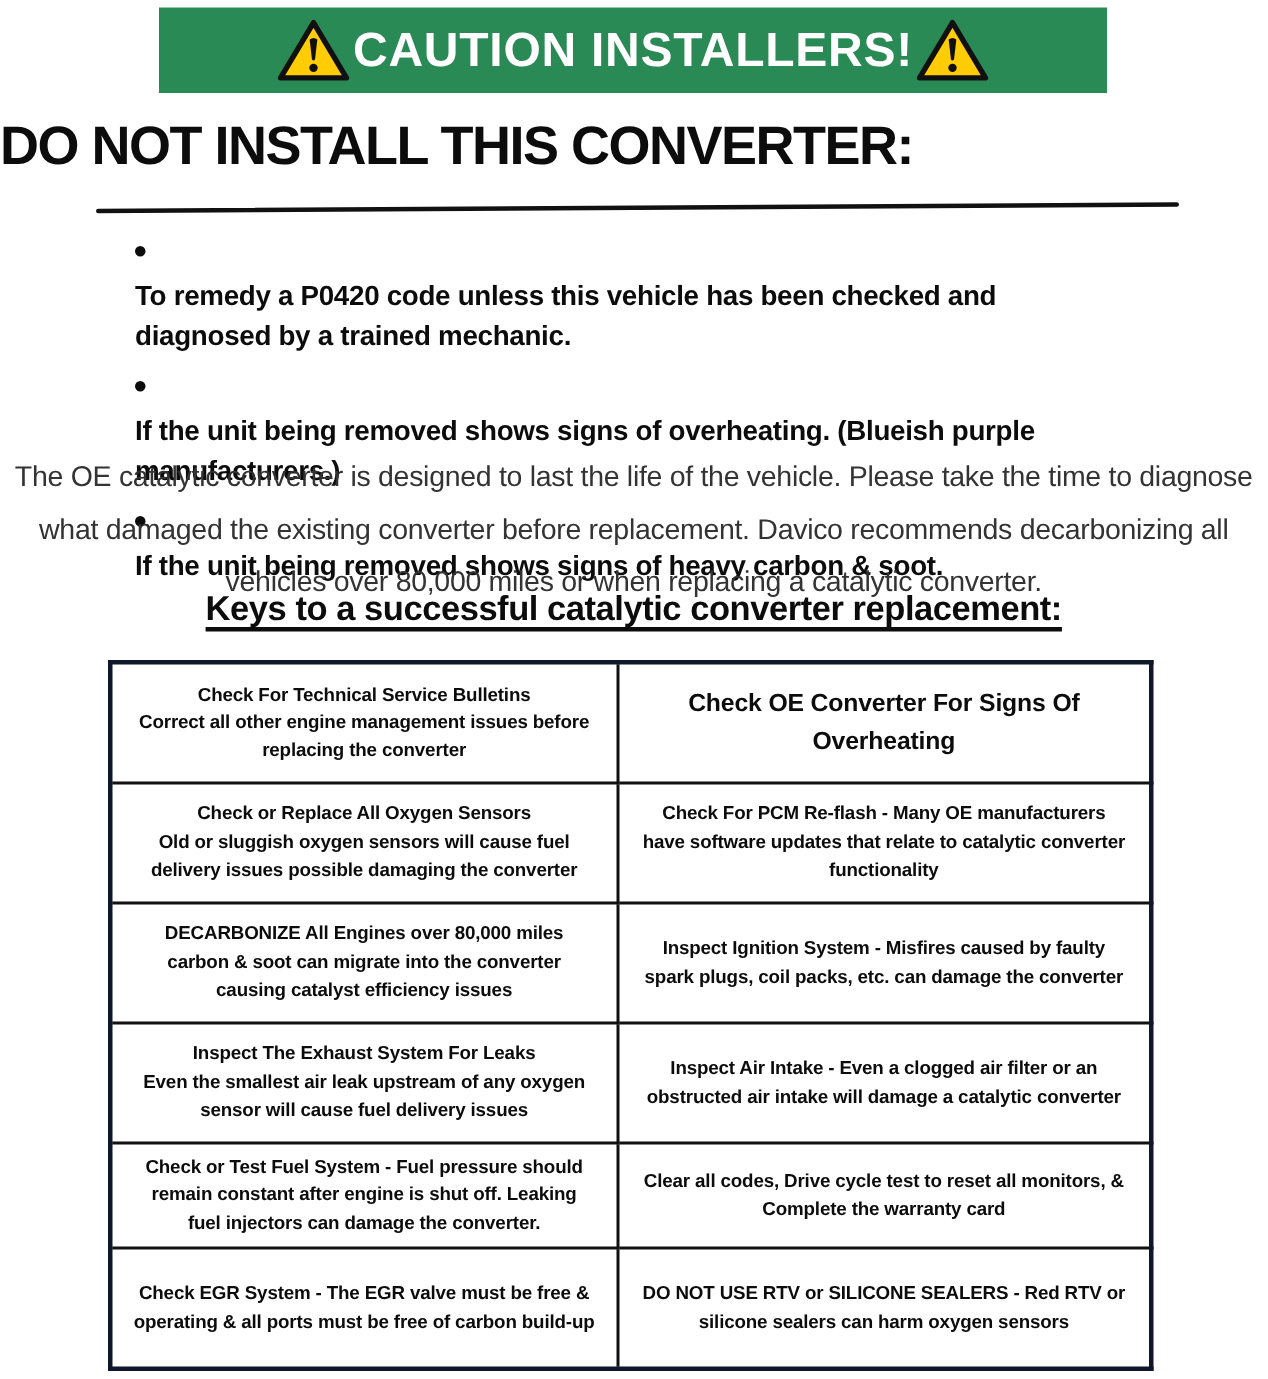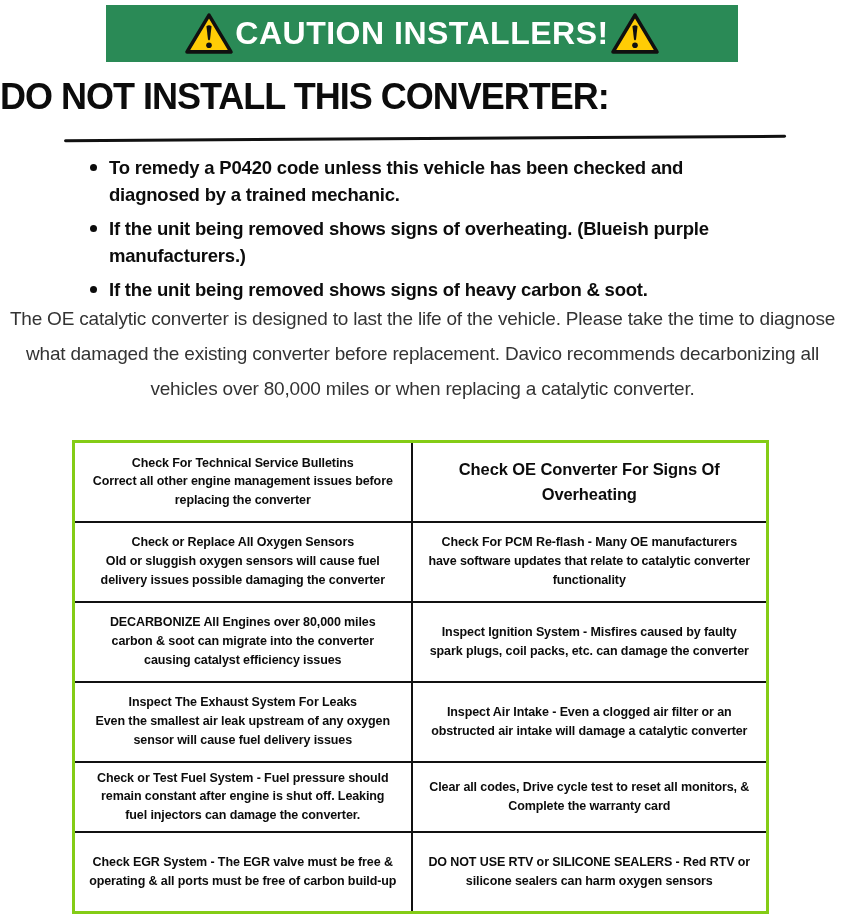--- a/index.html
+++ b/index.html
@@ -41,21 +41,21 @@
     background: #111; transform: rotate(-0.35deg); border-radius: 2px;
   }
 
   
   .bullets {
     position: absolute; top: 154px; left: 90px; width: 650px;
     list-style: none;
   }
   .bullets li {
     display: flex; gap: 12px; margin-bottom: 7px;
-    font-weight: bold; font-size: 18.5px; line-height: 27px; letter-spacing: -0.2px;
+    font-weight: bold; font-size: 18.5px; line-height: 27px; letter-spacing: -0.2px; flex-direction: column;
   }
   .dot { flex: 0 0 auto; width: 7px; height: 7px; border-radius: 50%; background: #0c0c0c; margin-top: 10px; }
 
   
   .intro {
     position: absolute; top: 301px; left: 8px; width: 829px;
     text-align: center; font-size: 19px; line-height: 35px;
     color: var(--paragraph-gray, #333); font-weight: normal; letter-spacing: -0.2px;
   }
 
@@ -73,21 +73,21 @@
     border-collapse: collapse; table-layout: fixed;
   }
   .tips-table td {
     border: 2.5px solid #111;
     vertical-align: middle; text-align: center;
     font-weight: bold; font-size: 12.5px; line-height: 1.5; letter-spacing: -0.1px;
     padding: 6px 14px;
     white-space: pre-line;
     color: var(--ink-black, #0c0c0c);
   }
-  .tips-table { border: 3px solid #84cc16; }
+  .tips-table { border: 3px solid #0f172a; }
   .tips-table col.left-col  { width: 338px; }
   .tips-table col.right-col { width: 356px; }
   .tips-table tr { height: 80px; }
   .tips-table tr:nth-child(5) { height: 66px; }
   .tips-table tr:nth-child(6) { height: 81px; }
   .cell-lg { font-size: 16.5px !important; letter-spacing: -0.2px; }
 </style>
 </head>
 <body>
 
@@ -125,20 +125,21 @@
       <span>If the unit being removed shows signs of overheating. (Blueish purple manufacturers.)</span>
     </li>
     <li>
       <span class="dot"></span>
       <span>If the unit being removed shows signs of heavy carbon &amp; soot.</span>
     </li>
   </ul>
 
   <p class="intro">The OE catalytic converter is designed to last the life of the vehicle. Please take the time to diagnose what damaged the existing converter before replacement. Davico recommends decarbonizing all vehicles over 80,000 miles or when replacing a catalytic converter.</p>
 
+  <h2 class="keys-heading">Keys to a successful catalytic converter replacement:</h2>
 
   <table class="tips-table">
     <colgroup>
         <col class="left-col">
         <col class="right-col">
       </colgroup>
     <tbody>
       <tr>
         <td>Check For Technical Service Bulletins
 Correct all other engine management issues before replacing the converter</td>

